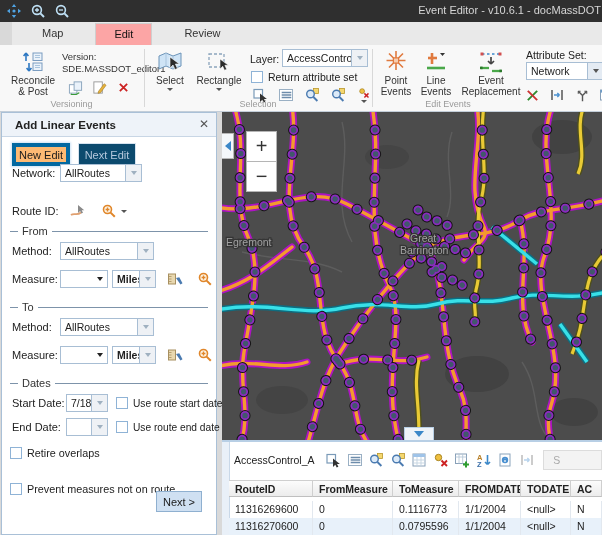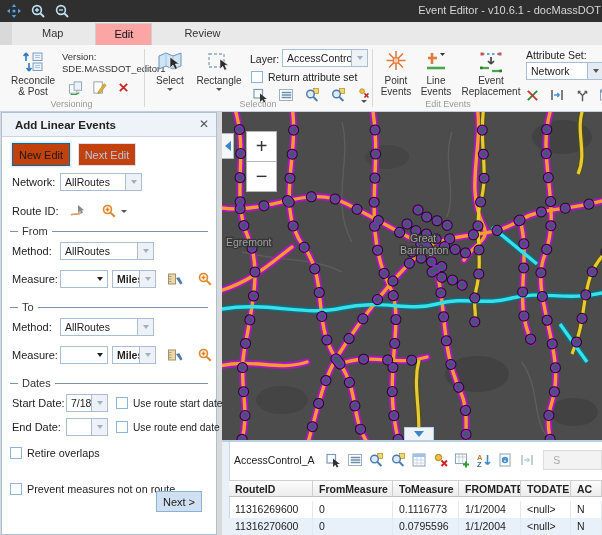--- a/index.html
+++ b/index.html
@@ -35,22 +35,22 @@
   #panel{left:1px;top:112px;width:216px;height:423px;background:#fff;border:1px solid #a9c0d7;box-sizing:border-box;}
   #panel-header{position:absolute;left:0;top:0;right:0;height:23px;background:#eef3f9;border-bottom:1px solid #c8d6e5;display:flex;align-items:center;}
   #panel-title{font-size:11.5px;font-weight:bold;color:#222;padding-left:13px;}
   #panel-close{position:absolute;right:7px;top:4px;font-size:12px;color:#555;cursor:default;}
   .prow{position:absolute;left:10px;display:flex;align-items:center;height:20px;font-size:11px;}
   .plabel{font-size:11px;color:#222;}
   .sect{position:absolute;left:8px;right:8px;display:flex;align-items:center;font-size:11px;color:#333;}
   .sect::before{content:"";width:8px;border-top:1px solid #7d93aa;margin-right:4px;}
   .sect::after{content:"";flex:1;border-top:1px solid #7d93aa;margin-left:4px;}
   .btn{display:flex;align-items:center;justify-content:center;font-size:11px;box-sizing:border-box;cursor:default;}
-  #btn-new-edit{background:#c2410c;border:1px solid #0369a1;box-shadow:0 0 2px 1px #cfe3f5;color:#1a1a1a;}
-  #btn-next-edit{background:#c2410c;border:1px solid #d5e2ef;color:#b5c8dd;}
+  #btn-new-edit{background:#fdba74;border:4px solid #0369a1;box-shadow:0 0 2px 1px #cfe3f5;color:#1a1a1a;}
+  #btn-next-edit{background:#0c4a6e;border:1px solid #d5e2ef;color:#b5c8dd;}
   #btn-next{background:#cfe0f2;border:1px solid #8fb0d0;color:#1a1a1a;}
   .cbl{font-size:10.2px;margin-left:5px;white-space:nowrap;}
   
   #map{left:222px;top:112px;width:380px;height:328px;background:#4c4c4c;overflow:hidden;}
   #map svg{position:absolute;left:0;top:0;}
   #map-collapse-left{position:absolute;left:0;top:21px;width:12px;height:26px;background:#f4f7fa;border:1px solid #b7b7b7;border-left:none;display:flex;align-items:center;justify-content:center;box-sizing:border-box;}
   #map-collapse-left .tl{width:0;height:0;border-top:5px solid transparent;border-bottom:5px solid transparent;border-right:6px solid #3a87c8;}
   .zbtn{position:absolute;left:24px;width:31px;height:31px;background:#fff;border:1px solid #b5b5b5;box-sizing:border-box;display:flex;align-items:center;justify-content:center;font-size:20px;color:#333;cursor:default;}
   #map-collapse-bottom{position:absolute;left:182px;top:315px;width:30px;height:13px;background:#eef3f8;border:1px solid #b8cfe5;border-bottom:none;display:flex;align-items:center;justify-content:center;box-sizing:border-box;}
   #map-collapse-bottom .td{width:0;height:0;border-left:5px solid transparent;border-right:5px solid transparent;border-top:6px solid #3a87c8;}
@@ -401,21 +401,21 @@
 
   <div id="panel" class="abs">
     <div id="panel-header">
       <span id="panel-title">Add Linear Events</span>
       <span id="panel-close">✕</span>
     </div>
 
     <div class="btn abs" id="btn-new-edit" style="left:10px;top:30px;width:58px;height:23px;">New Edit</div>
     <div class="btn abs" id="btn-next-edit" style="left:76px;top:30px;width:58px;height:23px;">Next Edit</div>
 
-    <div class="prow" style="top:59px;justify-content:center;">
+    <div class="prow" style="top:50px;justify-content:center;">
       <span class="plabel" style="width:48px;">Network:</span>
       <div class="combo" style="width:82px;">
         <span class="ctext">AllRoutes</span>
         <span class="cbtn dis">
             <span class="tri"></span>
           </span>
       </div>
     </div>
 
     <div class="prow" style="top:88px;">

